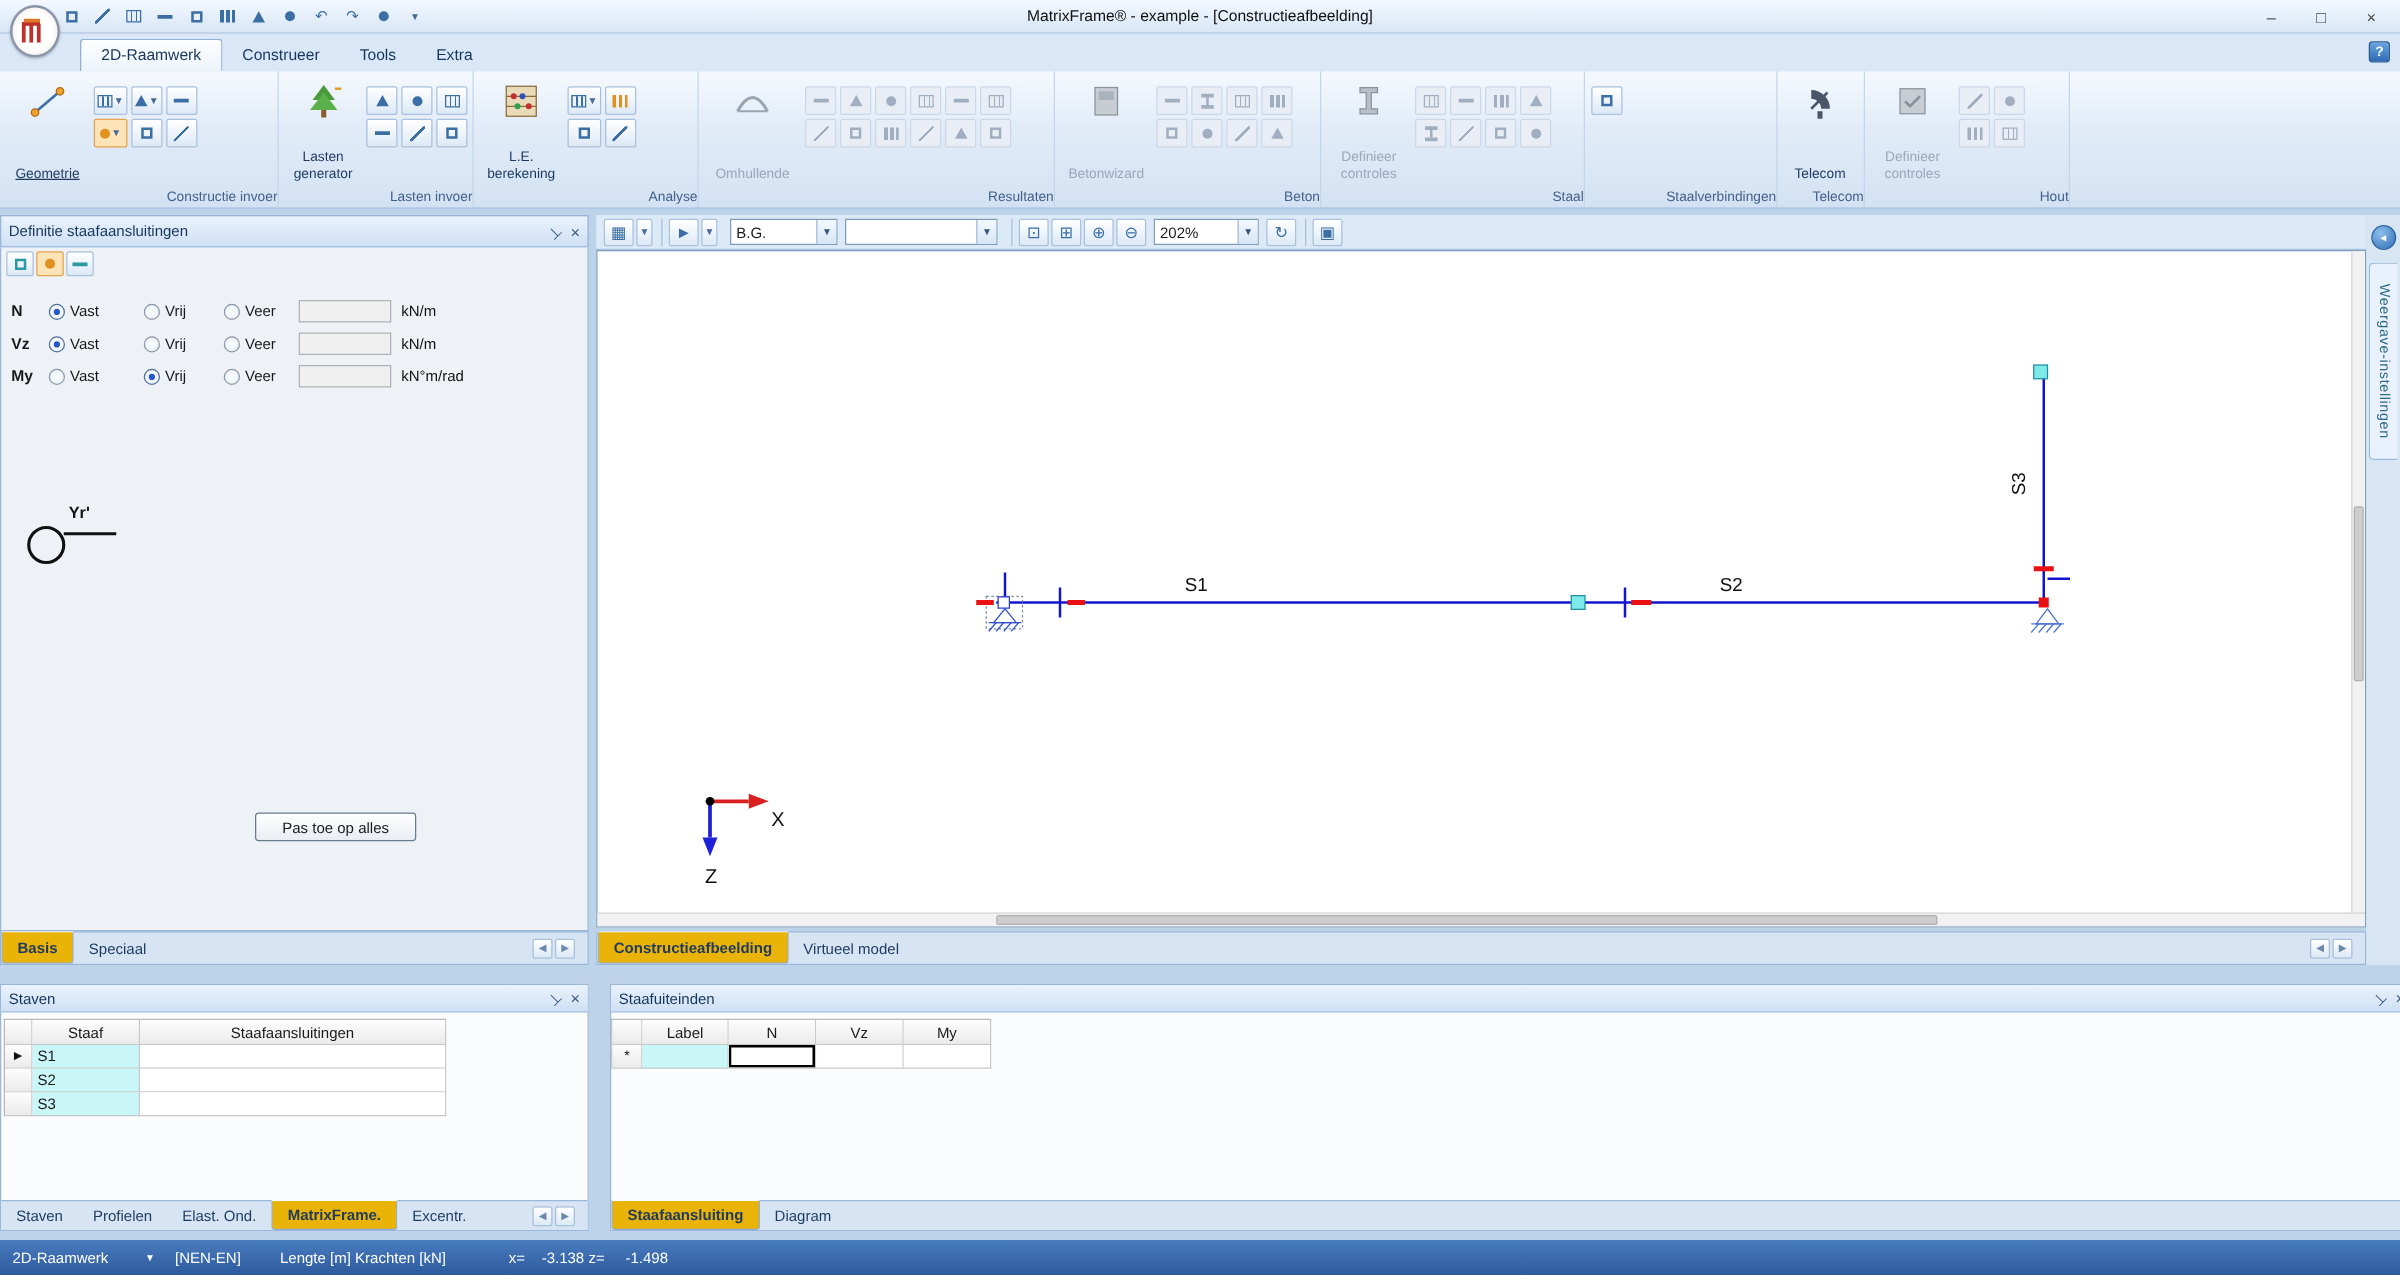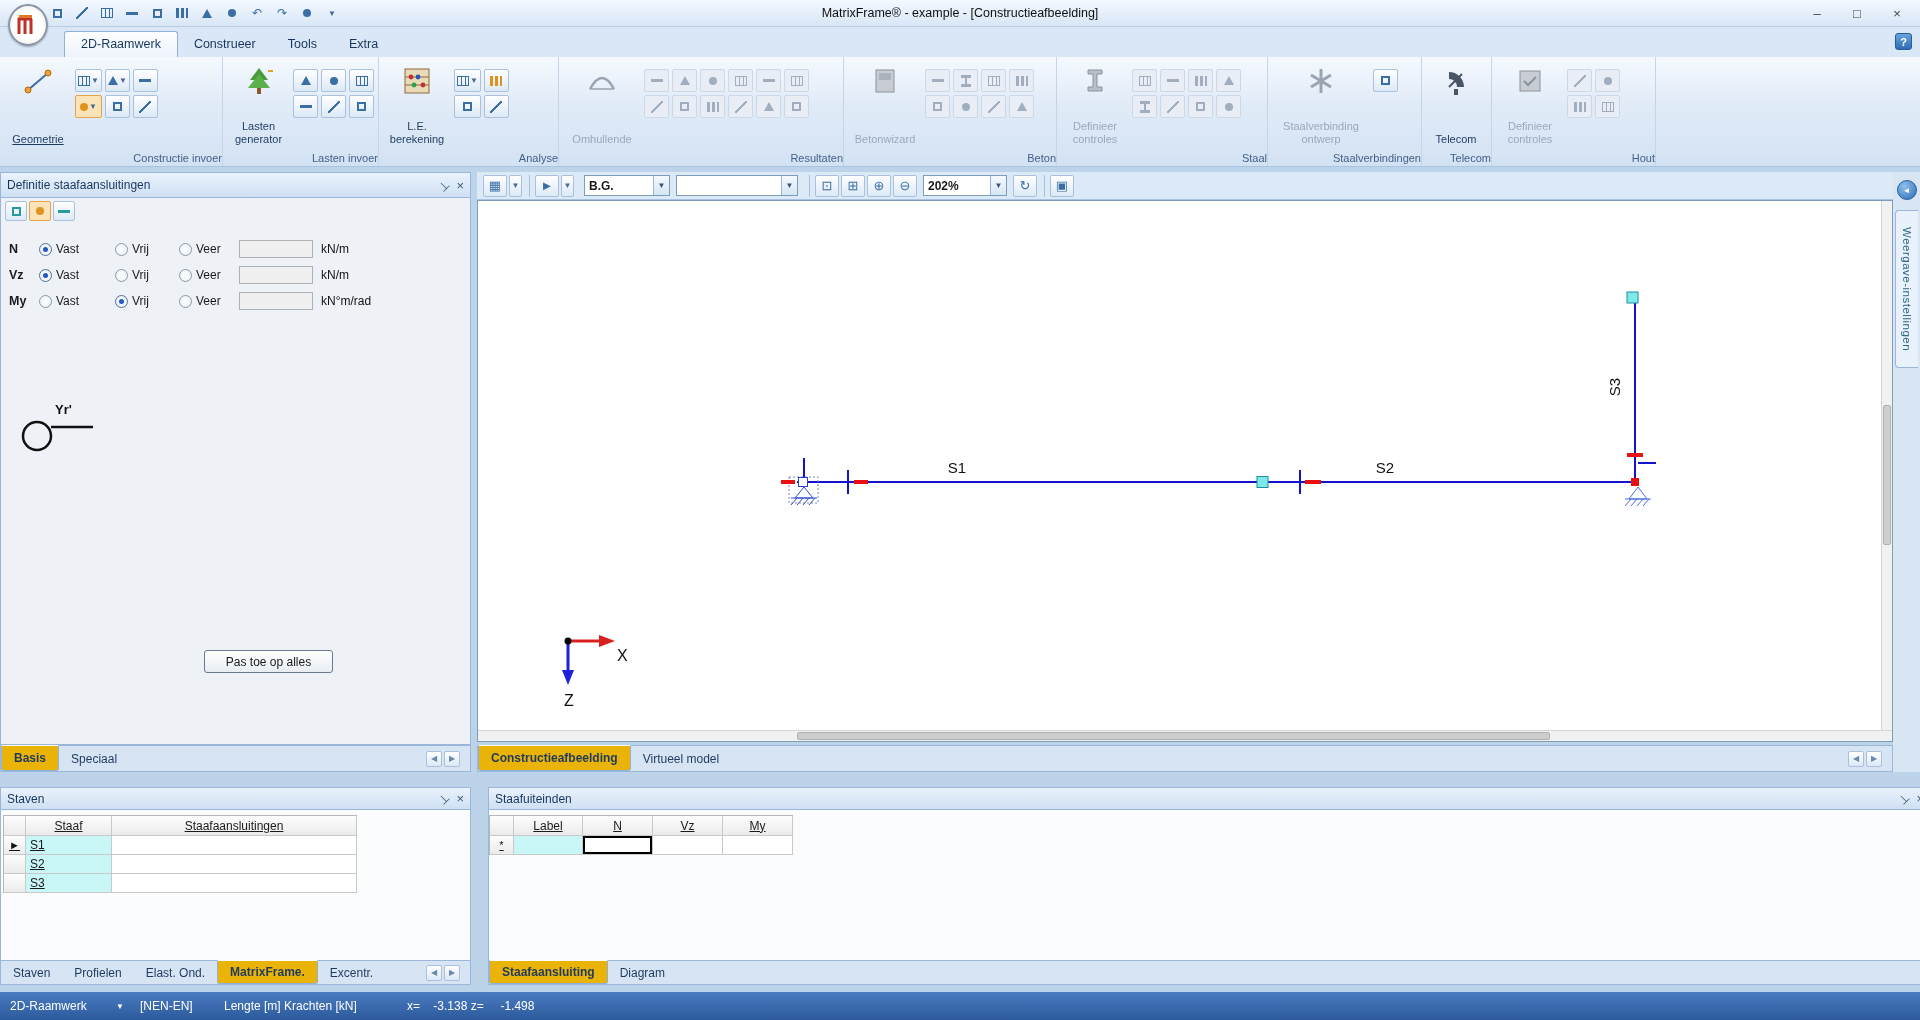--- a/index.html
+++ b/index.html
@@ -105,21 +105,21 @@
   .strip-arrows{margin-left:auto;display:flex;gap:2px;align-items:center;padding-right:10px;}
   .sarrow{width:16px;height:16px;border:1px solid #aac1dd;background:linear-gradient(#fff,#dce9f6);
     color:#6a88aa;font-size:8px;display:flex;align-items:center;justify-content:center;border-radius:2px;}
 
   
   .ctoolbar{position:absolute;left:477px;top:172px;width:1416px;height:28px;background:#dce9f7;
     border-bottom:1px solid #a9c3e2;display:flex;align-items:center;padding-left:6px;}
   .tbtn{width:24px;height:22px;border:1px solid #aac1dd;border-radius:2px;background:linear-gradient(#fff,#dce9f6);
     color:#3a6ea5;font-size:13px;display:flex;align-items:center;justify-content:center;margin-right:2px;}
   .vsep{width:1px;height:22px;background:#aabfd8;margin:0 5px;}
-  .combo{height:21px;background:#fff;border:1px solid #7f9db9;display:flex;align-items:center;font-size:12px;margin-right:6px;font-weight:bold;}
+  .combo{height:21px;background:#fff;border:1px solid #7f9db9;display:flex;align-items:center;font-size:12px;margin-right:6px;}
   .combo .val{flex:1;padding:0 4px;white-space:pre;}
   .combo .cdd{width:16px;height:100%;background:linear-gradient(#f4f9fe,#d6e6f6);border-left:1px solid #9ab6d9;
     display:flex;align-items:center;justify-content:center;font-size:8px;color:#33557f;}
 
   
   .canvas{position:absolute;left:477px;top:200px;width:1416px;height:542px;background:#fff;border:1px solid #7f9db9;}
   .canvas svg{position:absolute;left:0;top:0;}
   .hscroll{position:absolute;left:0;right:0;bottom:0;height:11px;background:#f1f1f1;border-top:1px solid #d5d5d5;}
   .hthumb{position:absolute;left:319px;width:753px;top:1px;bottom:1px;background:#cdcdcd;border:1px solid #b0b0b0;border-radius:2px;}
   .vscroll{position:absolute;right:0;top:0;width:11px;height:530px;background:#f1f1f1;border-left:1px solid #d5d5d5;}
@@ -135,21 +135,21 @@
   .vtab span{writing-mode:vertical-rl;font-size:11.5px;color:#2e6a85;letter-spacing:.5px;}
 
   
   .bpanel{position:absolute;top:787px;height:198px;background:#fbfcfe;border:1px solid #9ab6d9;}
   .bpanel .phead{height:22px;background:linear-gradient(#eaf2fc,#cfe0f4);border-bottom:1px solid #9ab6d9;
     display:flex;align-items:center;padding:0 6px;color:#17365d;}
   .btabs{position:absolute;left:0;right:0;bottom:0;height:24px;background:#d6e4f4;border-top:1px solid #9ab6d9;
     display:flex;}
   .grid{position:absolute;display:grid;border-top:1px solid #b8b8b8;border-left:1px solid #b8b8b8;background:#fff;}
   .cell{border-right:1px solid #c9c9c9;border-bottom:1px solid #c9c9c9;font-size:12px;display:flex;
-    align-items:center;padding:0 4px;background:#fff;height:100%;text-decoration:underline;}
+    align-items:center;padding:0 4px;background:#fff;height:100%;}
   .cell.h,.cell.gut{justify-content:center;background:linear-gradient(#fdfdfd,#ebebeb);padding:0;}
   .cell.cyan{background:#c9f6f6;}
   .cell.sel{box-shadow:inset 0 0 0 2px #000;}
   .marker{font-size:11px;color:#111;}
 
   
   .statusbar{position:absolute;left:0;top:992px;width:1920px;height:28px;
     background:linear-gradient(#4a7cc0,#2c5a9c);color:#fff;font-size:12px;}
   .statusbar span{position:absolute;top:7px;}
 </style>
@@ -445,32 +445,20 @@
           <i class="g g-tri"></i>
         </div>
       <div class="sbtn off">
           <i class="g g-dot"></i>
         </div>
     </div>
     <div class="rgroup-label">Staal</div>
   </div>
 
   <div class="rgroup" style="width:154px">
-    <div class="bigbtn off" style="width:96px">
-      <div class="icon">
-        <svg width="30" height="30">
-            <g stroke="#9aa4b0" stroke-width="3">
-        <line x1="15" y1="3" x2="15" y2="27"></line>
-              <line x1="5" y1="9" x2="25" y2="21"></line>
-              <line x1="25" y1="9" x2="5" y2="21"></line>
-            </g>
-          </svg>
-      </div>
-      <div class="lbl">Staalverbinding ontwerp</div>
-    </div>
     <div class="smalls">
       <div class="sbtn">
           <i class="g g-sq"></i>
         </div>
     </div>
     <div class="rgroup-label">Staalverbindingen</div>
   </div>
 
   <div class="rgroup" style="width:70px">
     <div class="bigbtn" style="width:58px">

